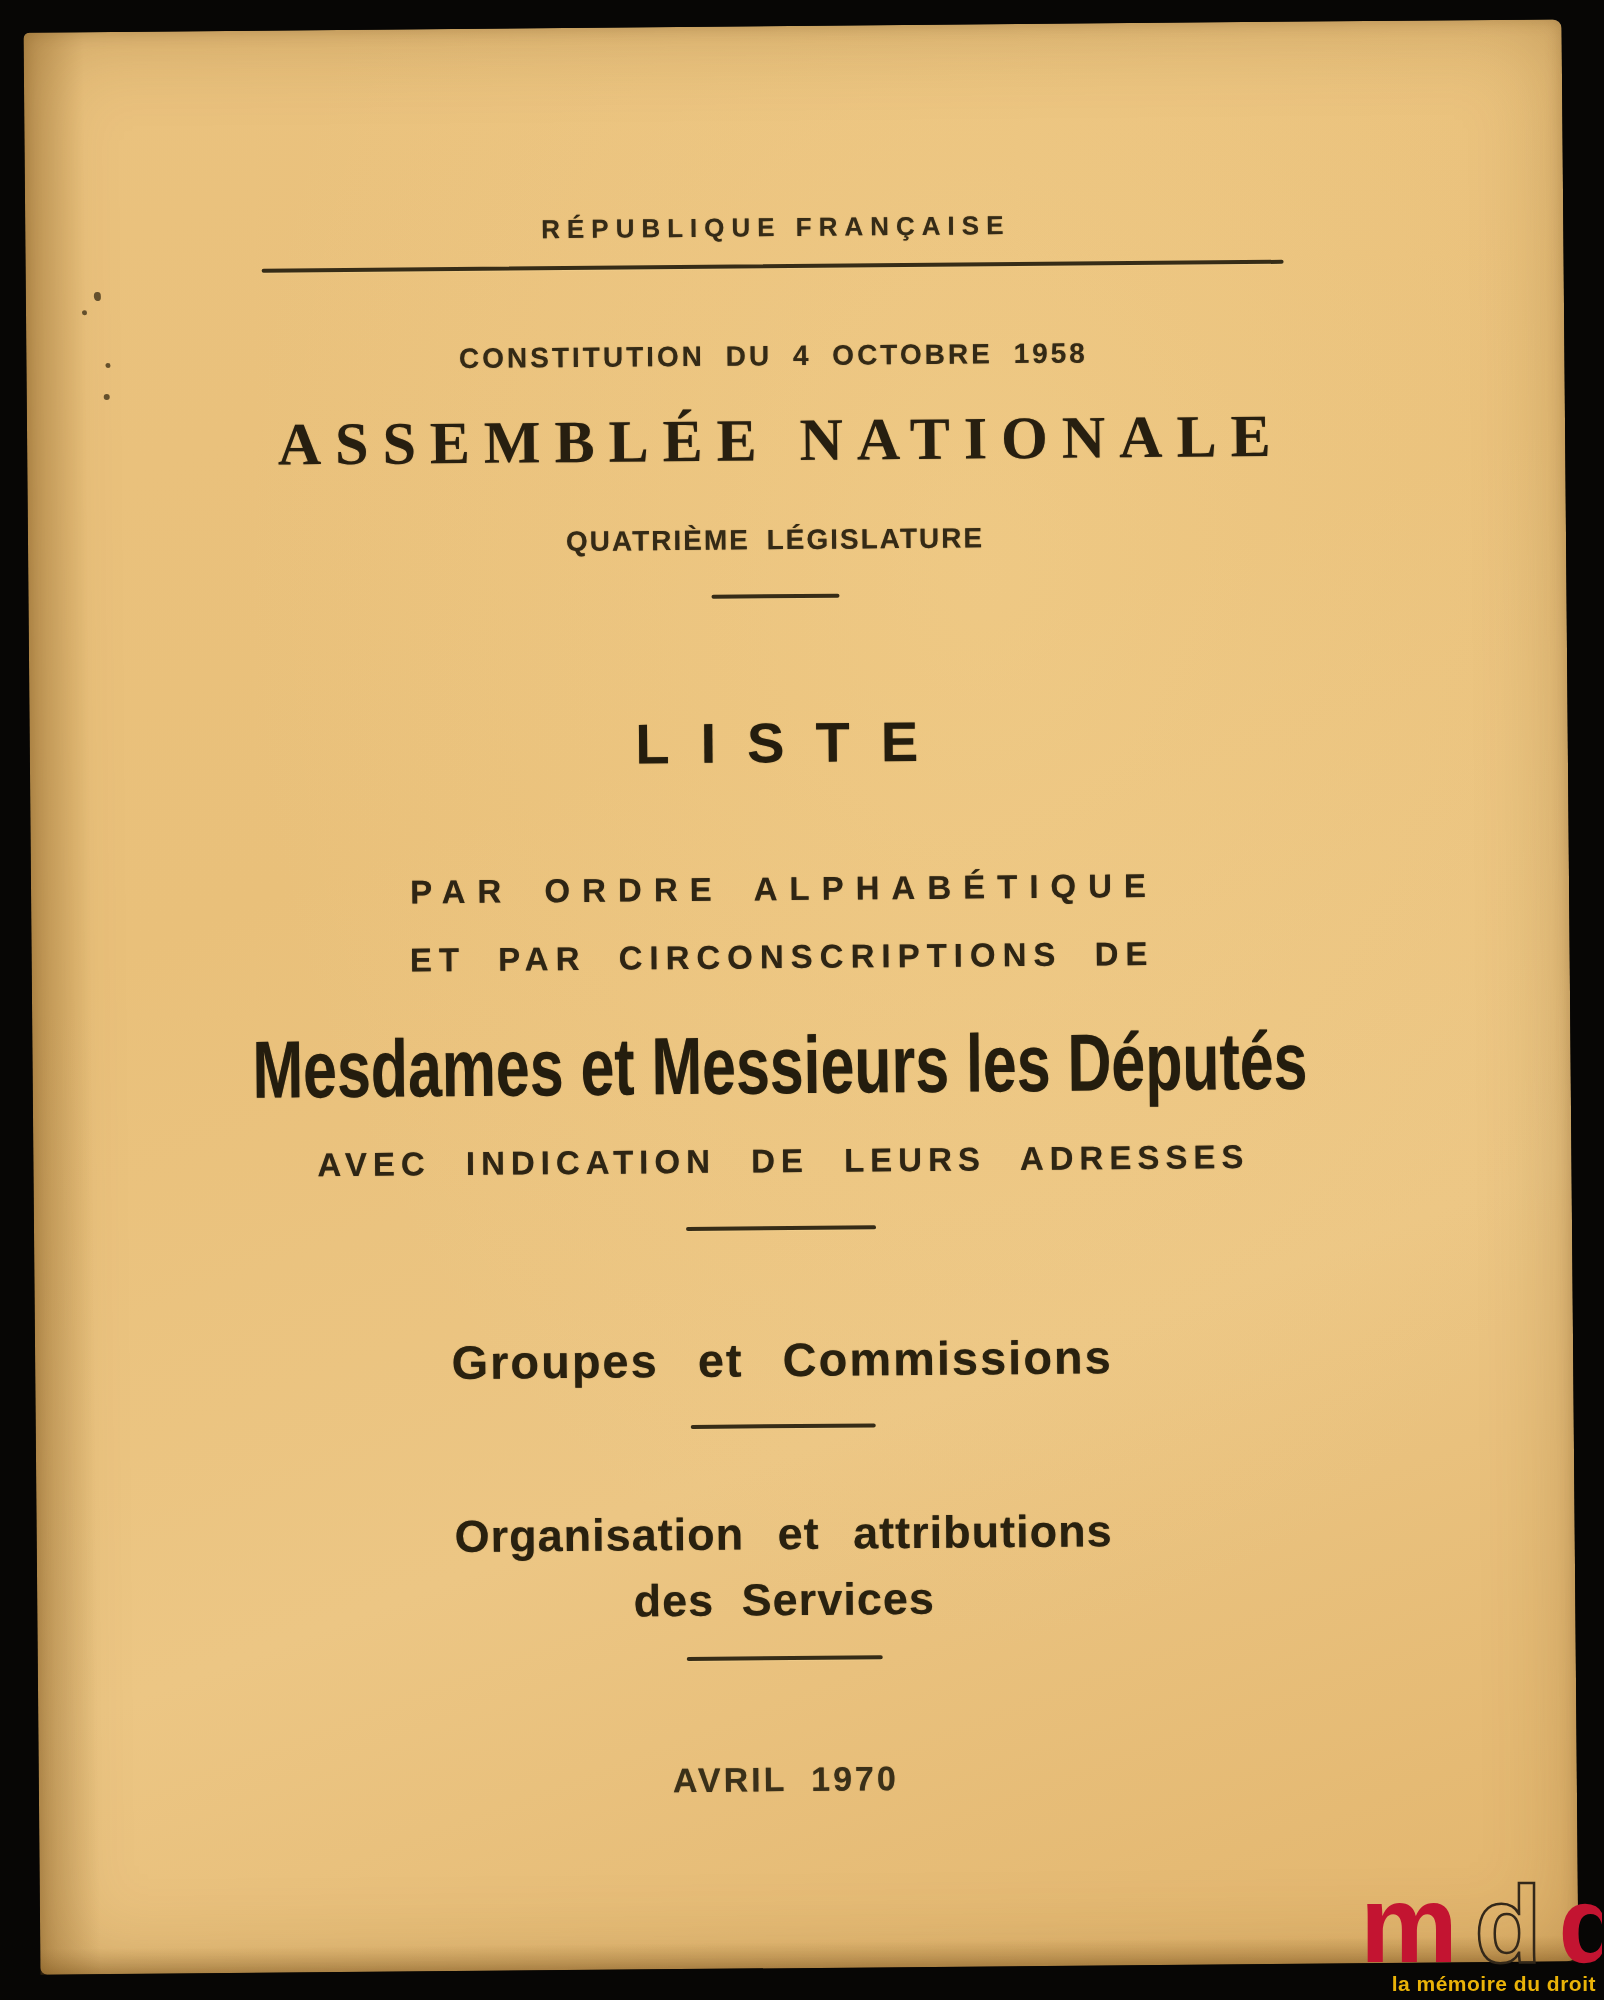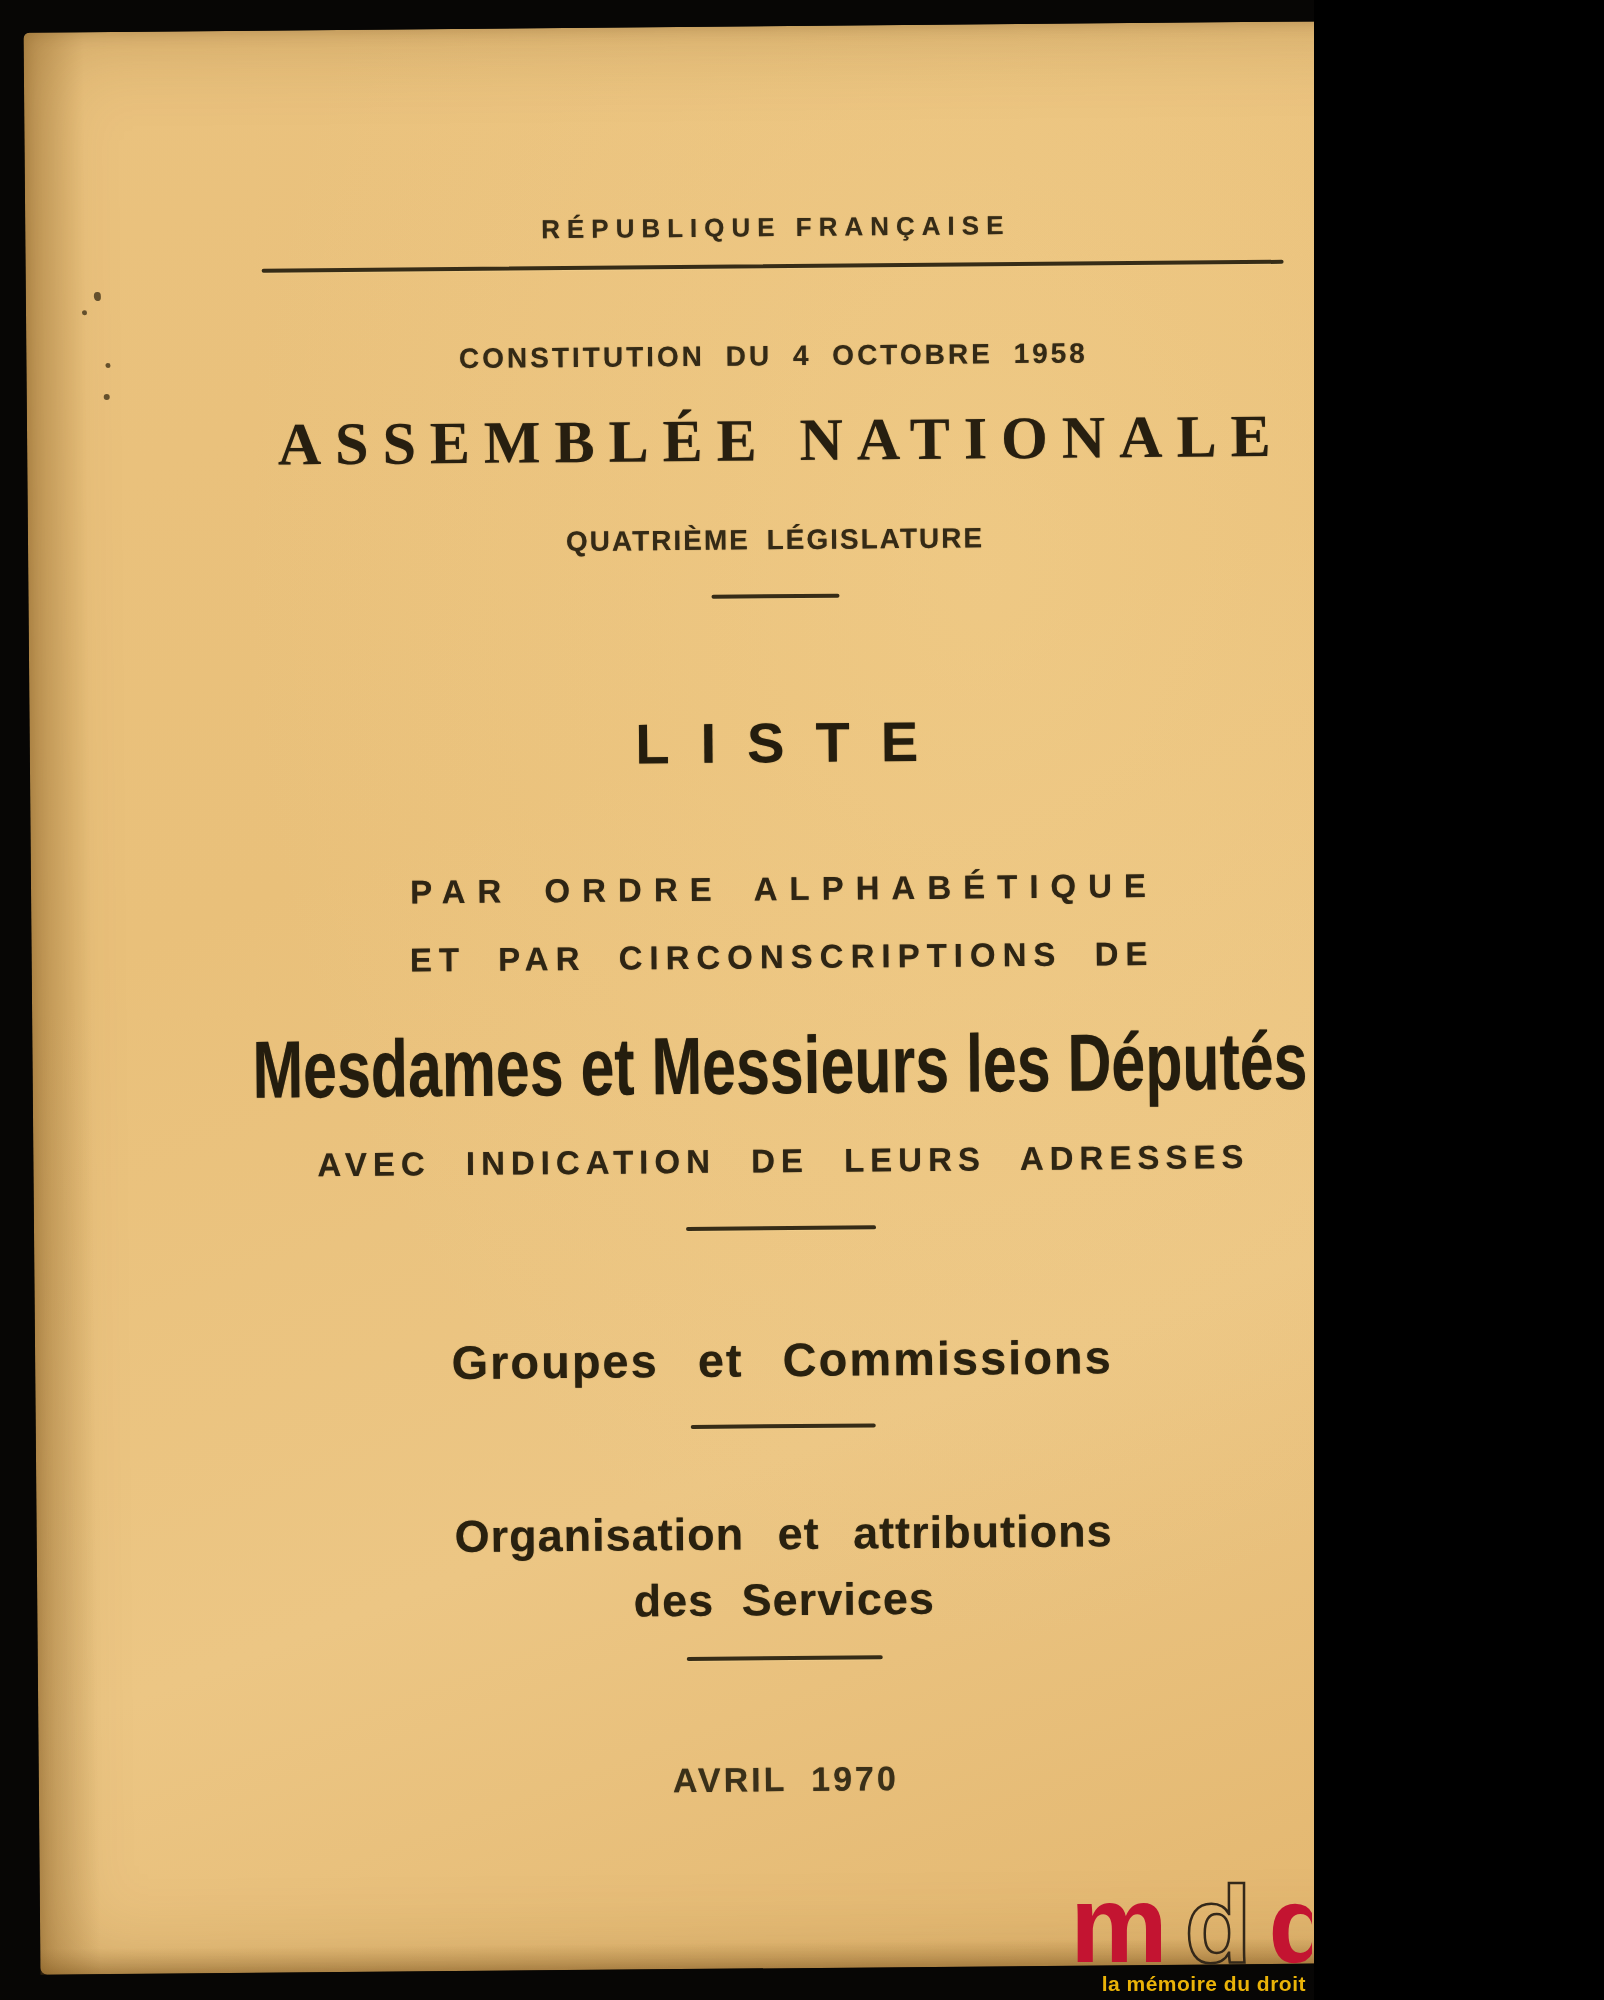--- a/index.html
+++ b/index.html
@@ -1,17 +1,17 @@
 <!DOCTYPE html>
 <html><head>
 <meta charset="utf-8">
 <style>
   html,body{margin:0;padding:0;background:#000;}
   .scan{
-    position:relative;width:1314px;height:2000px;overflow:hidden;
+    position:relative;width:1604px;height:2000px;overflow:hidden;
     background:#070605;
     font-family:"Liberation Sans",sans-serif;
   }
   .cover{
     position:absolute;left:32px;top:26px;width:1538px;height:1942px;
     background:
       radial-gradient(ellipse at 62% 28%, rgba(248,216,150,.35) 0%, rgba(248,216,150,0) 55%),
       linear-gradient(160deg,#eac27e 0%,#e9c07a 38%,#ecc684 68%,#e2b56d 100%);
     transform:rotate(-0.5deg);
     border-radius:6px 9px 12px 7px;

